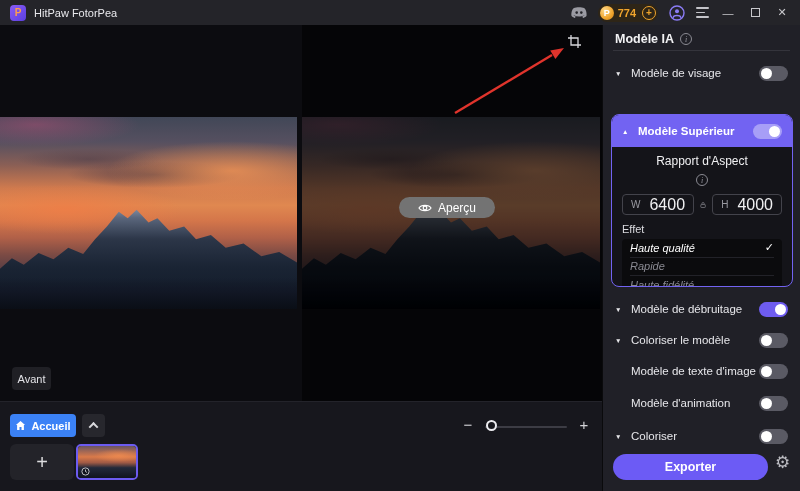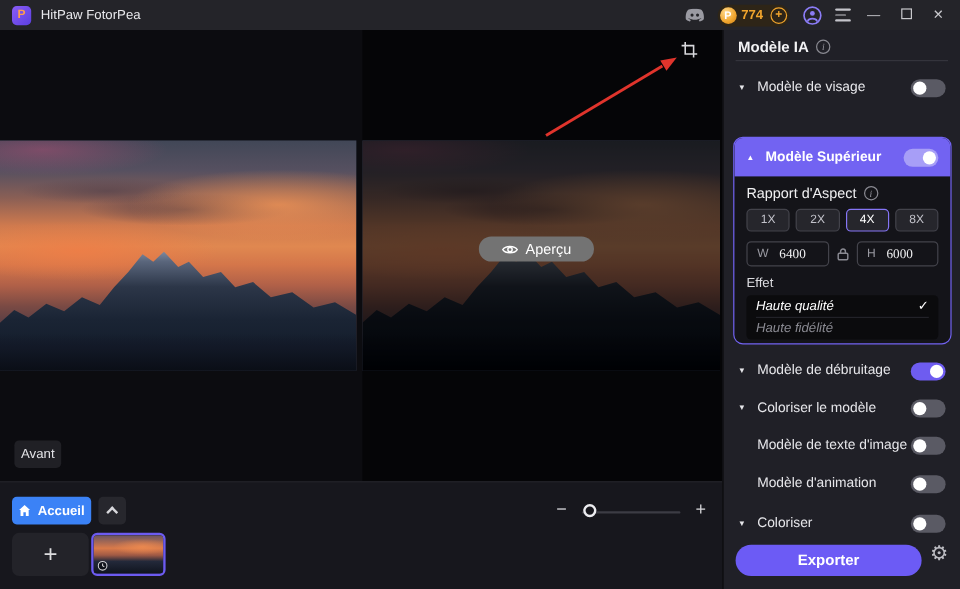--- a/index.html
+++ b/index.html
@@ -88,28 +88,28 @@
   .toggle.off .knob { left:2px; }
   .toggle.on { background:#6e5cf0; }
   .toggle.on .knob { right:2px; }
   .toggle.hdr.on { background:rgba(255,255,255,.38); }
 
   .sup-card { position:absolute; left:8px; width:182px; top:89px; height:173px; border:1px solid #7263f2; border-radius:8px; background:#141419; overflow:hidden; }
   .sup-header { height:26px; background:#7263f2; display:flex; align-items:center; padding:16px 10px; }
   .sup-header .chev { color:#fff; font-size:6.5px; width:16px; }
   .sup-header .hdr-label { color:#fff; font-size:11.5px; font-weight:bold; flex:1; }
   .sup-body { padding:7px 10px 0 10px; }
-  .aspect-title { display:flex; align-items:center; gap:6px; color:#f0f0f2; font-size:12px; }
+  .aspect-title { display:flex; align-items:center; gap:6px; color:#f0f0f2; font-size:12px;flex-direction:column; }
   .scale-row { display:flex; gap:5px; margin-top:6px; }
   .scale-btn { flex:1; height:19px; background:#26262c; border:1px solid #43434b; border-radius:4px; color:#c2c2ca; font-size:10px; display:flex; align-items:center; justify-content:center; }
   .scale-btn.selected { border-color:#8575f5; color:#fff; }
   .wh-row { display:flex; align-items:center; gap:6px; margin-top:8px; }
   .wh-field { flex:1; height:21px; border:1px solid #43434b; border-radius:4px; display:flex; align-items:center; padding:0 8px; gap:9px; }
   .wh-letter { color:#9a9aa2; font-size:10px; }
-  .wh-value { color:#f0f0f2; font-size:11px;font-family:Liberation Serif, serif; }
+  .wh-value { color:#f0f0f2; font-size:16px; }
   .effect-title { margin-top:8px; color:#dcdce0; font-size:11px; }
   .effect-list { margin-top:4px; background:#0b0b0d; border-radius:4px; padding:0 8px; }
   .effect-row { height:18.6px; display:flex; align-items:center; border-bottom:1px solid #222228; }
   .effect-row:last-child { border-bottom:none; }
   .effect-label { flex:1; font-size:11px; color:#8a8a92;font-style:italic; }
   .effect-row .check { display:none; color:#fff; font-size:11px; }
   .effect-row.selected .effect-label { color:#fff; }
   .effect-row.selected .check { display:block; }
 
   .export-btn { position:absolute; left:10px; top:429px; width:155px; height:26px; border-radius:13px; background:#6c5bf5; color:#fff; font-size:12.5px; font-weight:bold; display:flex; align-items:center; justify-content:center; }
@@ -239,47 +239,45 @@
         <span class="hdr-label">Modèle Supérieur</span>
         <span class="toggle hdr on">
             <span class="knob"></span>
           </span>
       </div>
       <div class="sup-body">
         <div class="aspect-title">
           <span>Rapport d'Aspect</span>
           <span class="info-dot">i</span>
         </div>
-        <div class="scale-row">
-          <div class="scale-btn">1X</div>
-          <div class="scale-btn">2X</div>
-          <div class="scale-btn selected">4X</div>
-          <div class="scale-btn">8X</div>
-        </div>
         <div class="wh-row">
           <div class="wh-field">
             <span class="wh-letter">W</span>
             <span class="wh-value">6400</span>
           </div>
           <svg width="11" height="12" viewBox="0 0 11 12" fill="none" stroke="#8a8a92" stroke-width="1.2">
               <rect x="1.5" y="5" width="8" height="5.5" rx="1"></rect>
               <path d="M3.5 5 V3.5 a2 2 0 0 1 4 0 V5"></path>
             </svg>
           <div class="wh-field">
             <span class="wh-letter">H</span>
-            <span class="wh-value">6000</span>
+            <span class="wh-value">4000</span>
           </div>
         </div>
         <div class="effect-title">Effet</div>
         <div class="effect-list">
           <div class="effect-row selected">
             <span class="effect-label">Haute qualité</span>
             <span class="check">✓</span>
           </div>
           <div class="effect-row">
+            <span class="effect-label">Rapide</span>
+
+          </div>
+          <div class="effect-row">
             <span class="effect-label">Haute fidélité</span>
 
           </div>
         </div>
       </div>
     </div>
 
     <div class="side-row" style="top:276px">
       <span class="chev">▼</span>
       <span class="row-label">Modèle de débruitage</span>

